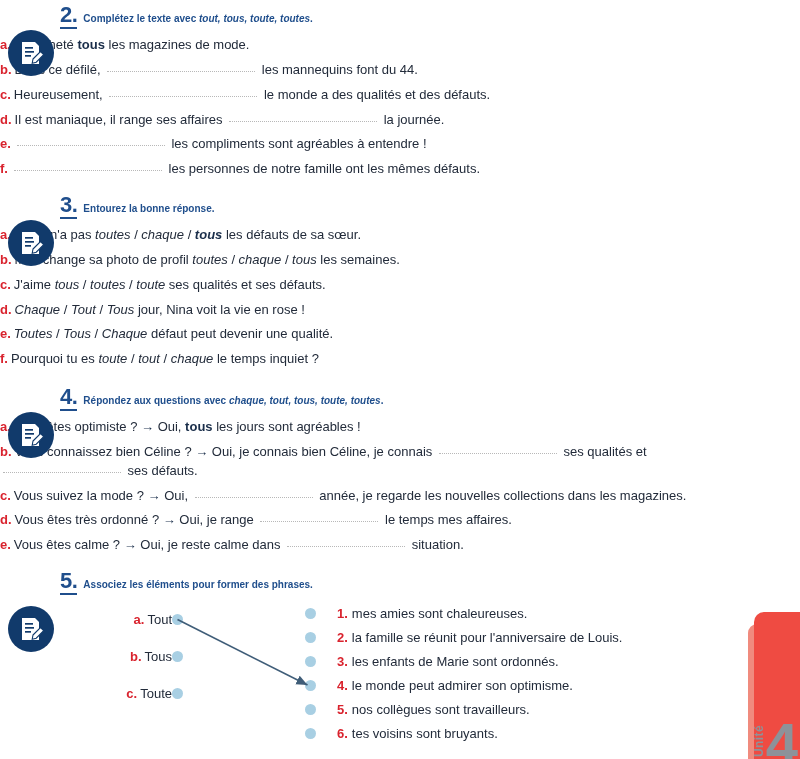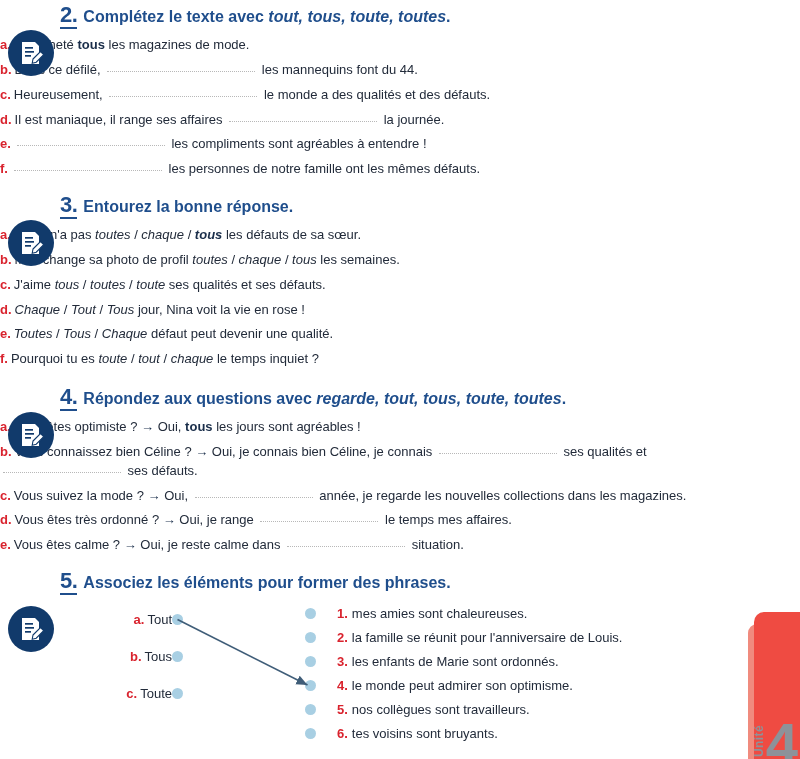--- a/index.html
+++ b/index.html
@@ -98,21 +98,21 @@
   .ex-num {
     font-size: 22px;
     font-weight: bold;
     color: #1f4e8c;
     line-height: 1;
     border-bottom: 2px solid #1f4e8c;
     padding-bottom: 1px;
     letter-spacing: -0.5px;
   }
   .ex-title {
-    font-size: 16px;
+    font-size: 10px;
     font-weight: bold;
     color: #1f4e8c;
     line-height: 1.2;
   }
   .ex-title i { font-style: italic; }
 
   .items {
     margin-top: 7px;
   }
   .item {
@@ -256,21 +256,21 @@
         <path d="M5 3 h13 l4 4 v18 h-17 z" fill="#ffffff"></path>
         <rect x="8" y="8" width="8" height="1.7" fill="#113a6b"></rect>
         <rect x="8" y="12" width="9" height="1.7" fill="#113a6b"></rect>
         <rect x="8" y="16" width="6" height="1.7" fill="#113a6b"></rect>
         <path d="M16 20 l7.5 -7.5 l3.2 3.2 l-7.5 7.5 l-4 1 z" fill="#ffffff" stroke="#113a6b" stroke-width="1.1"></path>
       </svg>
     </div>
     <div class="ex-head">
       <span class="ex-num">4.</span>
       <span class="ex-title">
-        <span>Répondez aux questions avec </span><i>regarde, tout, tous, toute, toutes</i><span>.</span>
+        <span>Répondez aux questions avec </span><i>chaque, tout, tous, toute, toutes</i><span>.</span>
       </span>
     </div>
     <div class="items">
         <div class="item"><span class="lbl">a.</span><span>Vous êtes optimiste ? <span class="arw">→</span> Oui, <b>tous</b> les jours sont agréables !</span></div>
         <div class="item"><span class="lbl">b.</span><span>Vous connaissez bien Céline ? <span class="arw">→</span> Oui, je connais bien Céline, je connais <span class="blank" style="width:118px"></span> ses qualités et<br><span class="blank" style="width:118px"></span> ses défauts.</span></div>
         <div class="item"><span class="lbl">c.</span><span>Vous suivez la mode ? <span class="arw">→</span> Oui, <span class="blank" style="width:118px"></span> année, je regarde les nouvelles collections dans les magazines.</span></div>
         <div class="item"><span class="lbl">d.</span><span>Vous êtes très ordonné ? <span class="arw">→</span> Oui, je range <span class="blank" style="width:118px"></span> le temps mes affaires.</span></div>
         <div class="item"><span class="lbl">e.</span><span>Vous êtes calme ? <span class="arw">→</span> Oui, je reste calme dans <span class="blank" style="width:118px"></span> situation.</span></div>
       </div>
   </div>

